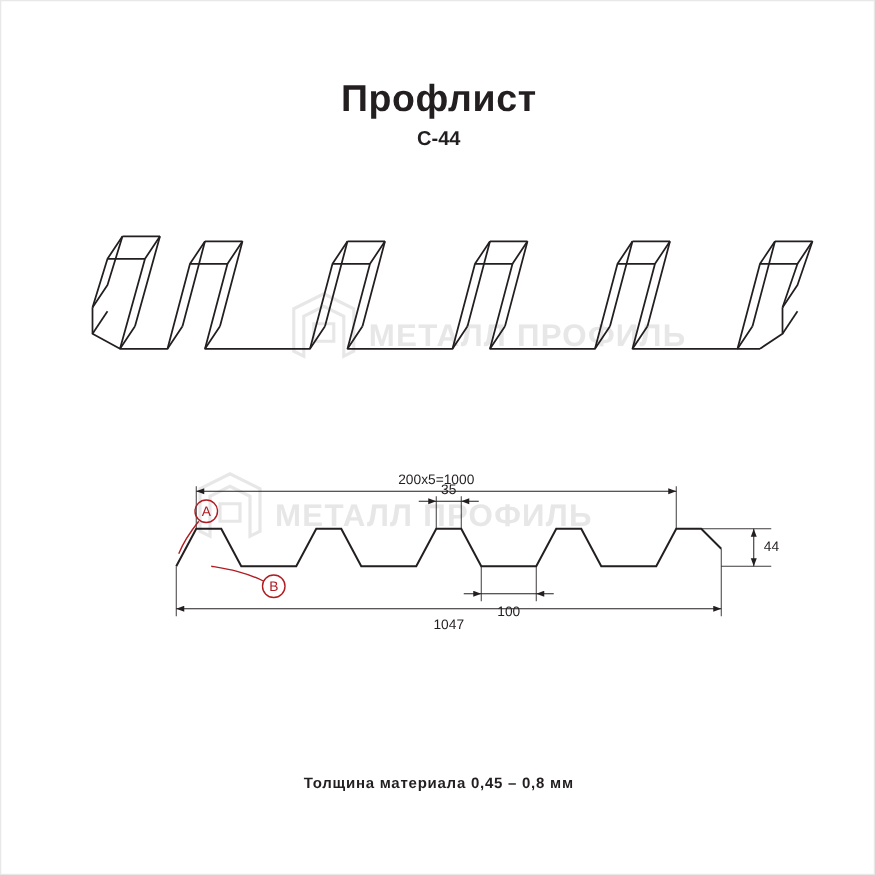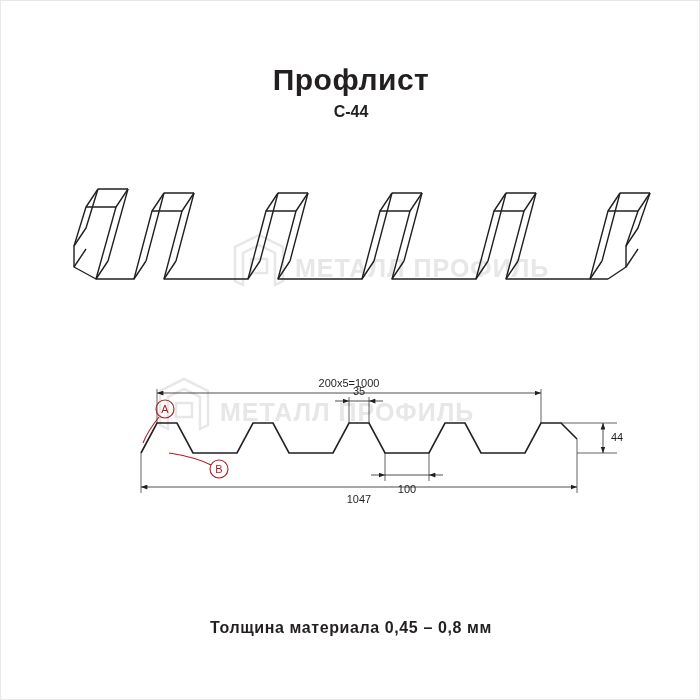--- a/index.html
+++ b/index.html
@@ -42,21 +42,21 @@
     font-size: 16px;
     font-weight: bold;
     color: #231f20;
   }
   .footer-note {
     position: absolute;
     top: 618px;
     left: 0;
     width: 700px;
     text-align: center;
-    font-size: 16px;
+    font-size: 12px;
     font-weight: bold;
     letter-spacing: 0.6px;
     color: #231f20;
   }
   .iso-view {
     position: absolute;
     top: 170px;
     left: 55px;
     width: 590px;
     height: 145px;

